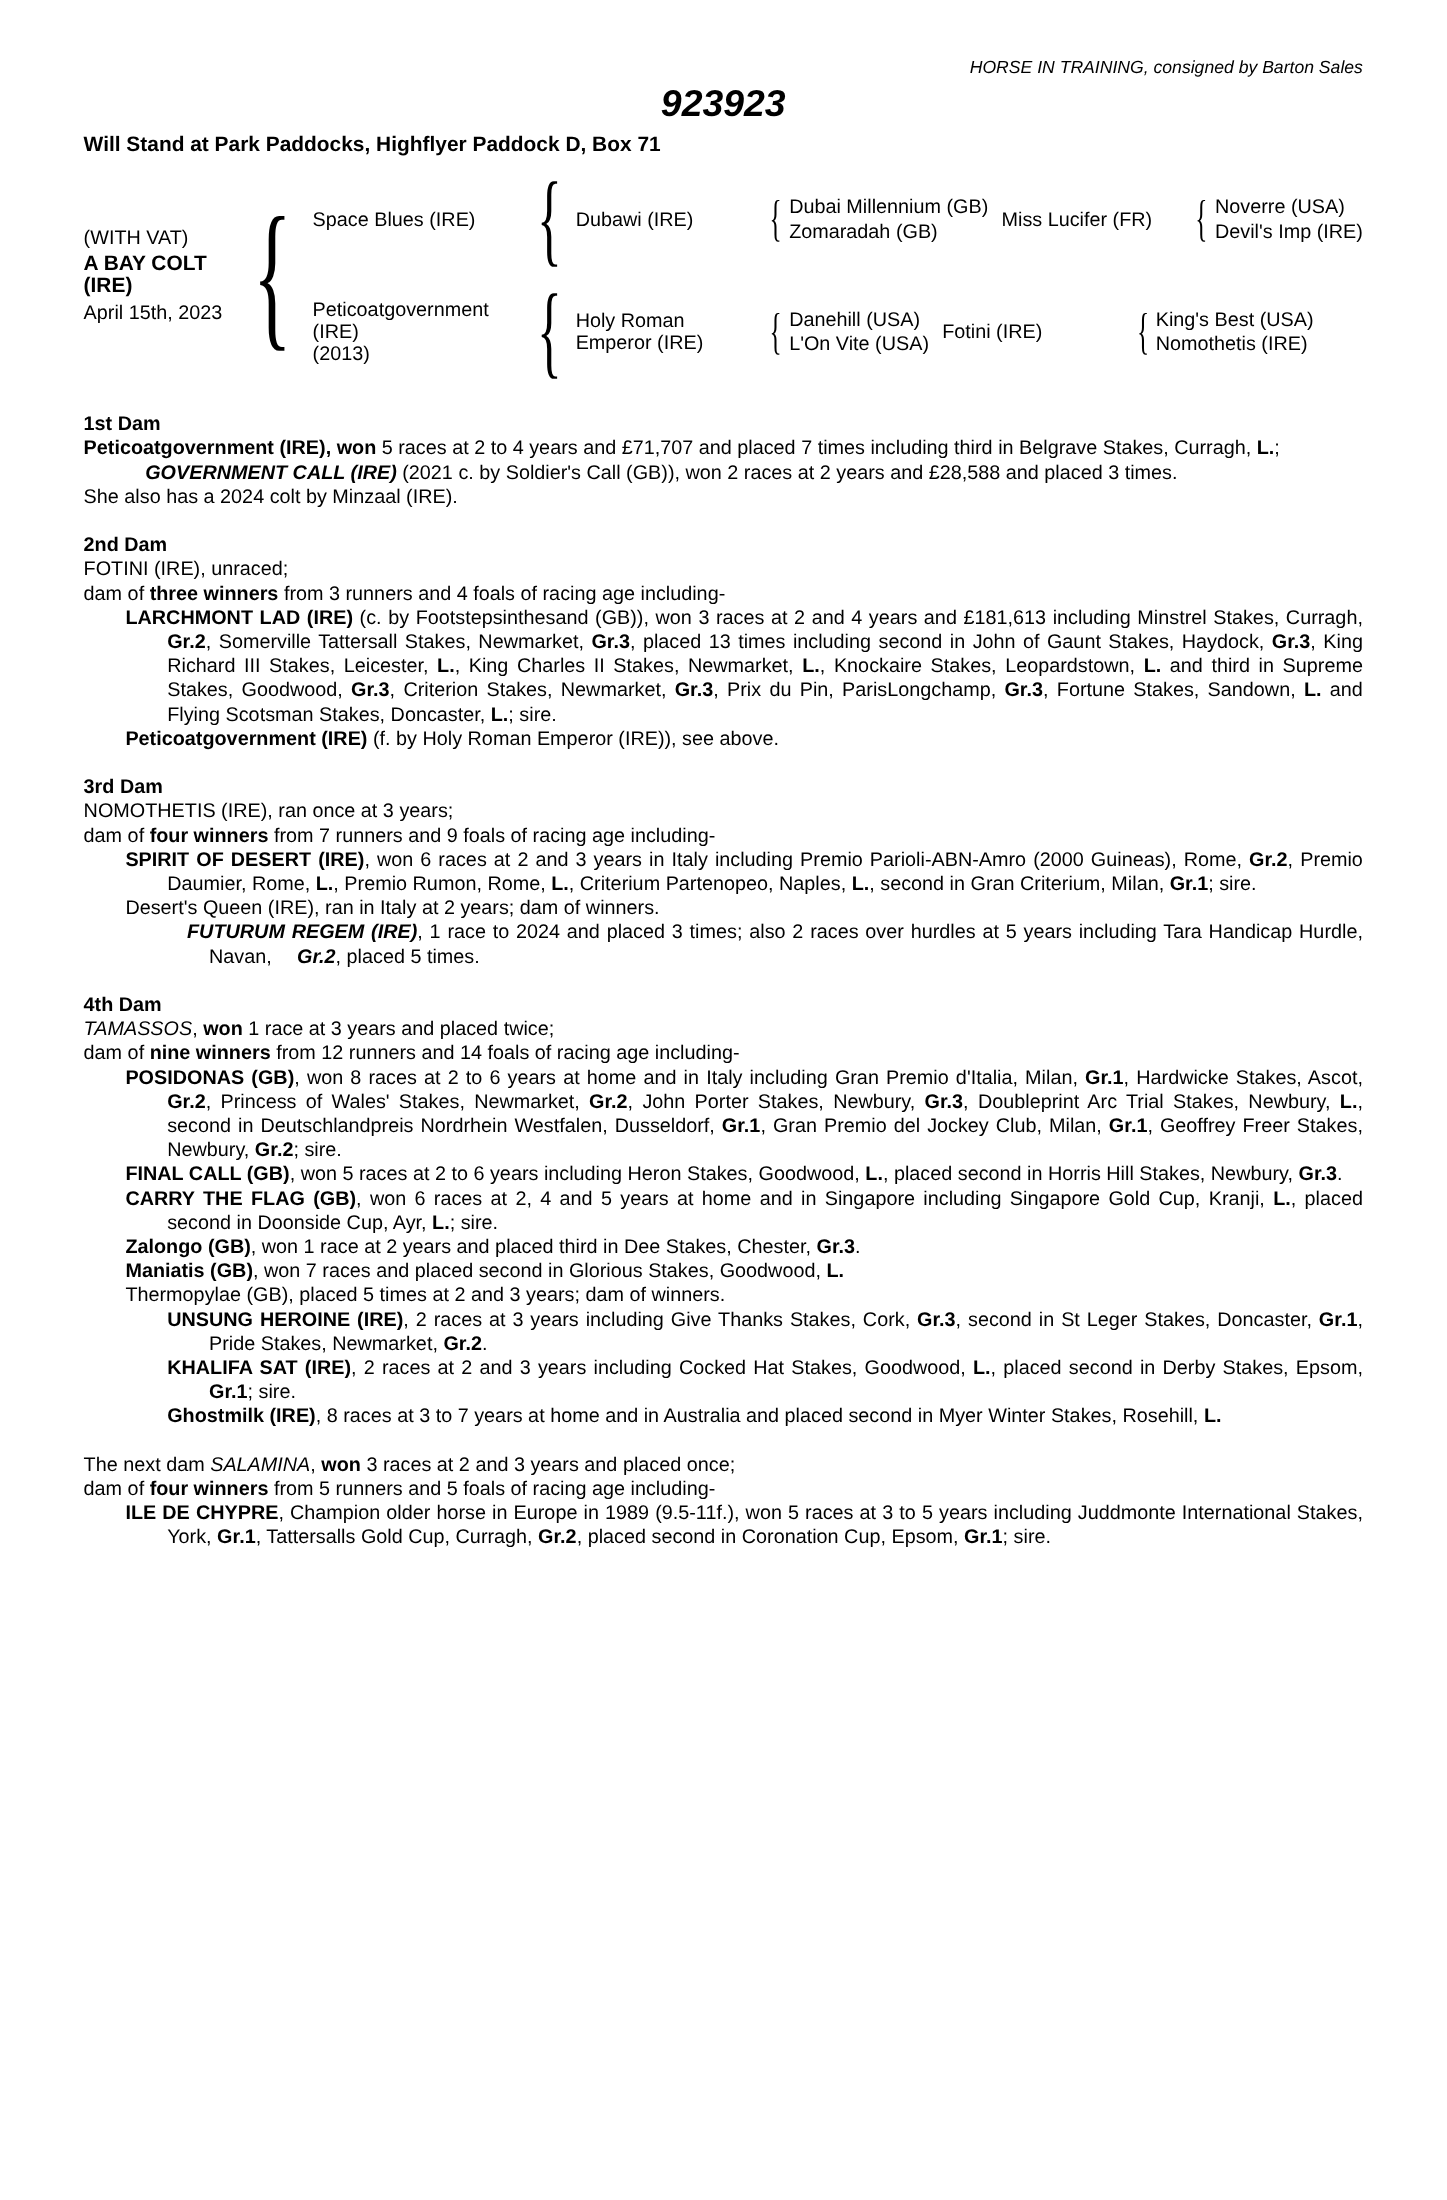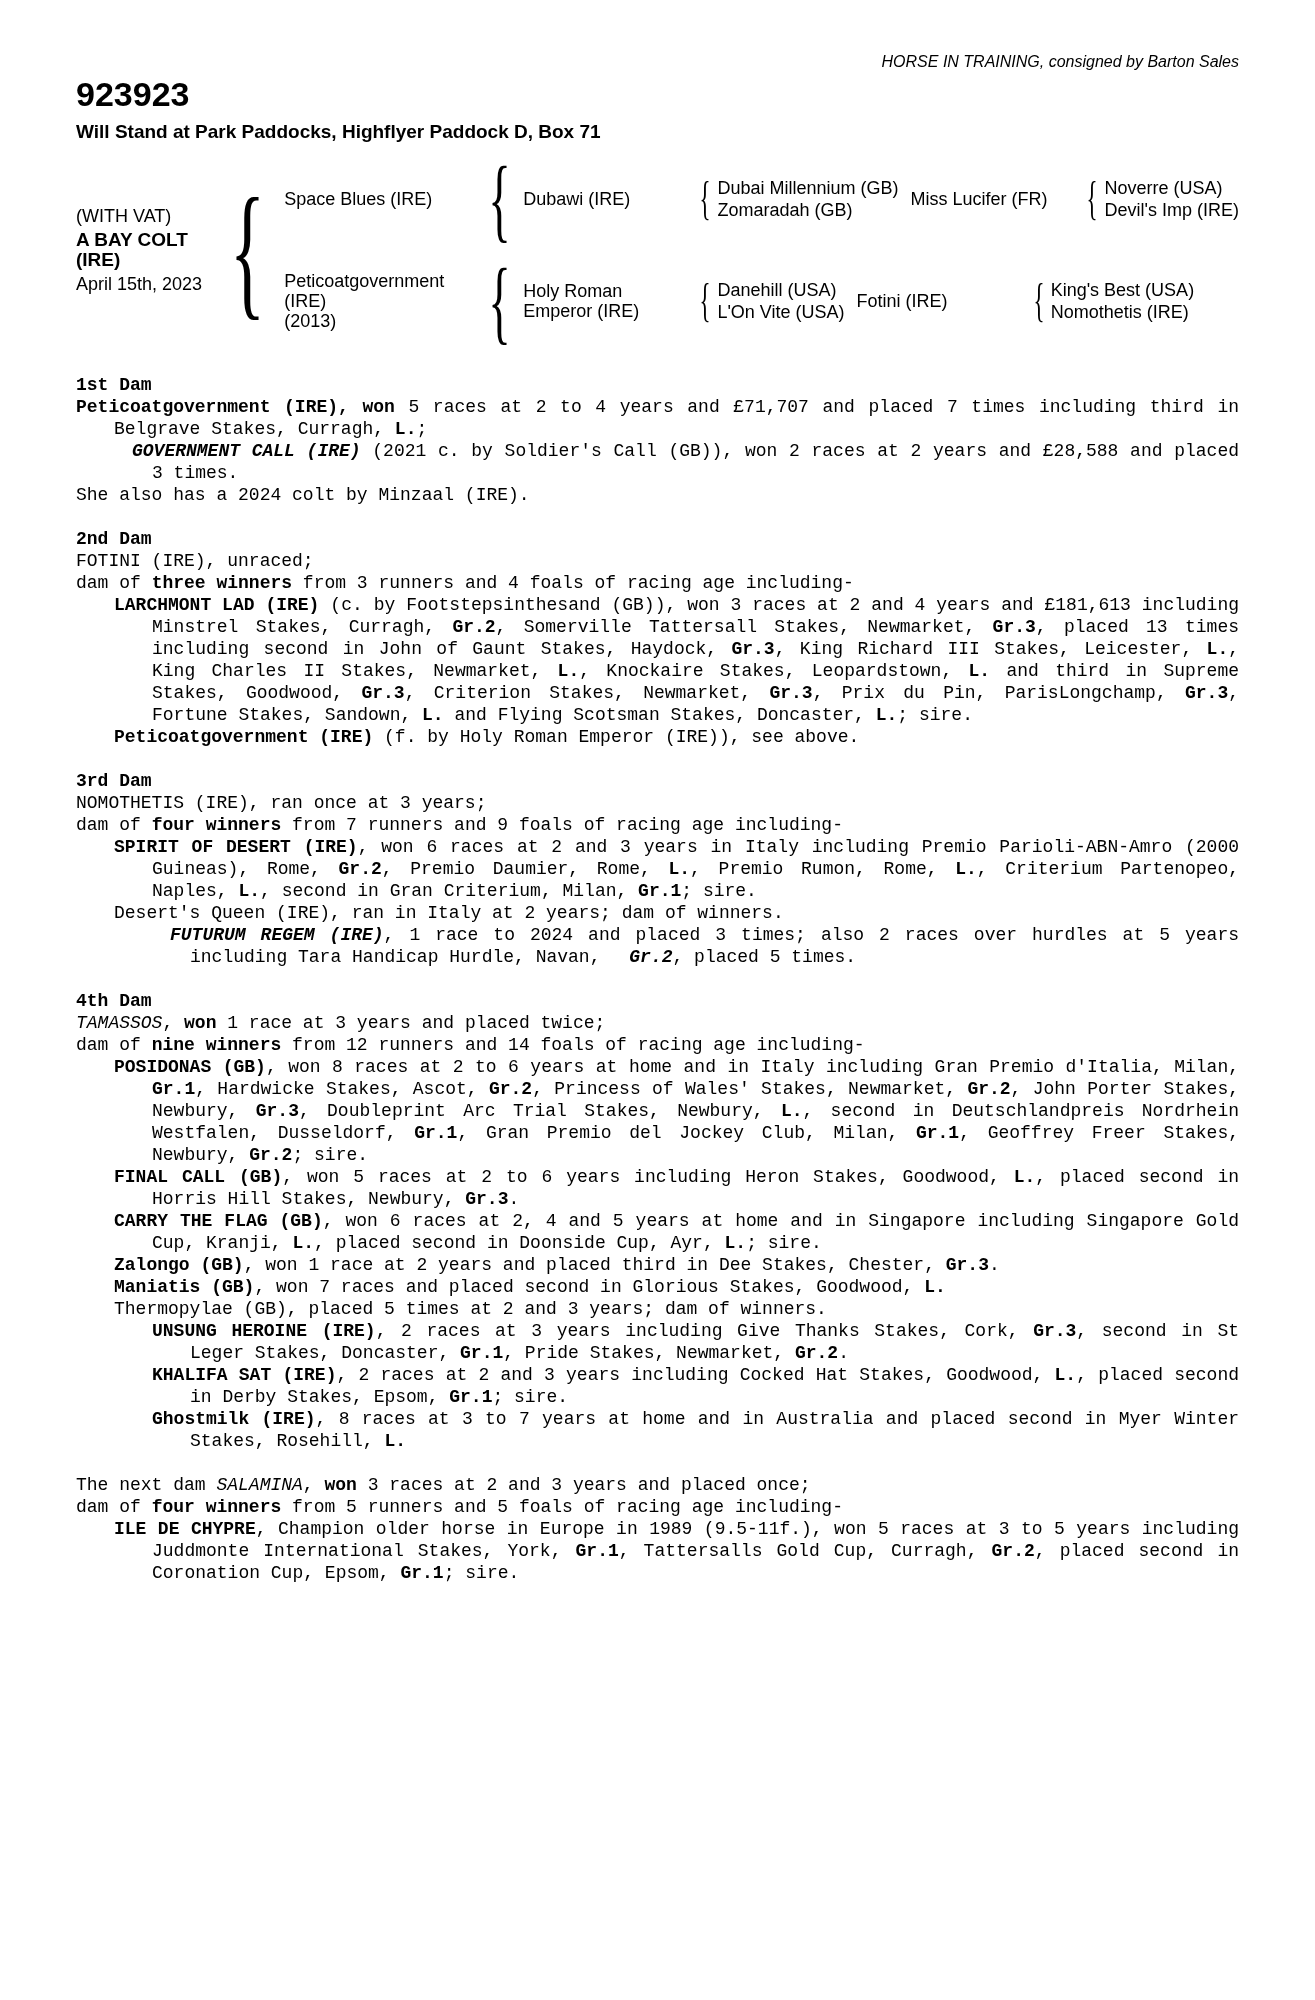--- a/index.html
+++ b/index.html
@@ -15,23 +15,24 @@
   .page { padding: 50px 76px 40px 76px; box-sizing: border-box; }
 
   .consign-line {
     text-align: right;
     font-style: italic;
     font-size: 16px;
     line-height: 24px;
   }
   .lots-row {
     display: flex;
-    justify-content: flex-start;
+    justify-content: center;
     align-items: flex-start;
     margin-top: 2px;
+    font-style: italic;
   }
   .lot-number { font-weight: bold; font-size: 34px; line-height: 36px; }
   .stand-line { font-weight: bold; font-size: 19px; line-height: 24px; margin-top: 8px; }
 
   
   .pedigree {
     display: flex;
     align-items: center;
     margin-top: 12px;
     font-size: 18px;
@@ -55,21 +56,21 @@
     transform: scaleX(0.5);
     transform-origin: center;
     margin: 0 1px;
     flex: none;
   }
   .brace-sm { font-size: 46px; line-height: 40px; }
   .brace-lg { font-size: 94px; line-height: 86px; }
   .brace-xl { font-size: 148px; line-height: 136px; }
 
   
-  .sections { margin-top: 30px; font-family: Liberation Mono, monospace; }
+  .sections { margin-top: 30px; }
   .section + .section { margin-top: 22px; }
   .sec-heading { font-weight: bold; }
   .para { margin: 0; text-align: justify; }
   .r-b { font-weight: bold; }
   .r-i { font-style: italic; }
   .r-bi { font-weight: bold; font-style: italic; margin-left: 18px; }
 </style>
 </head>
 <body>
 

